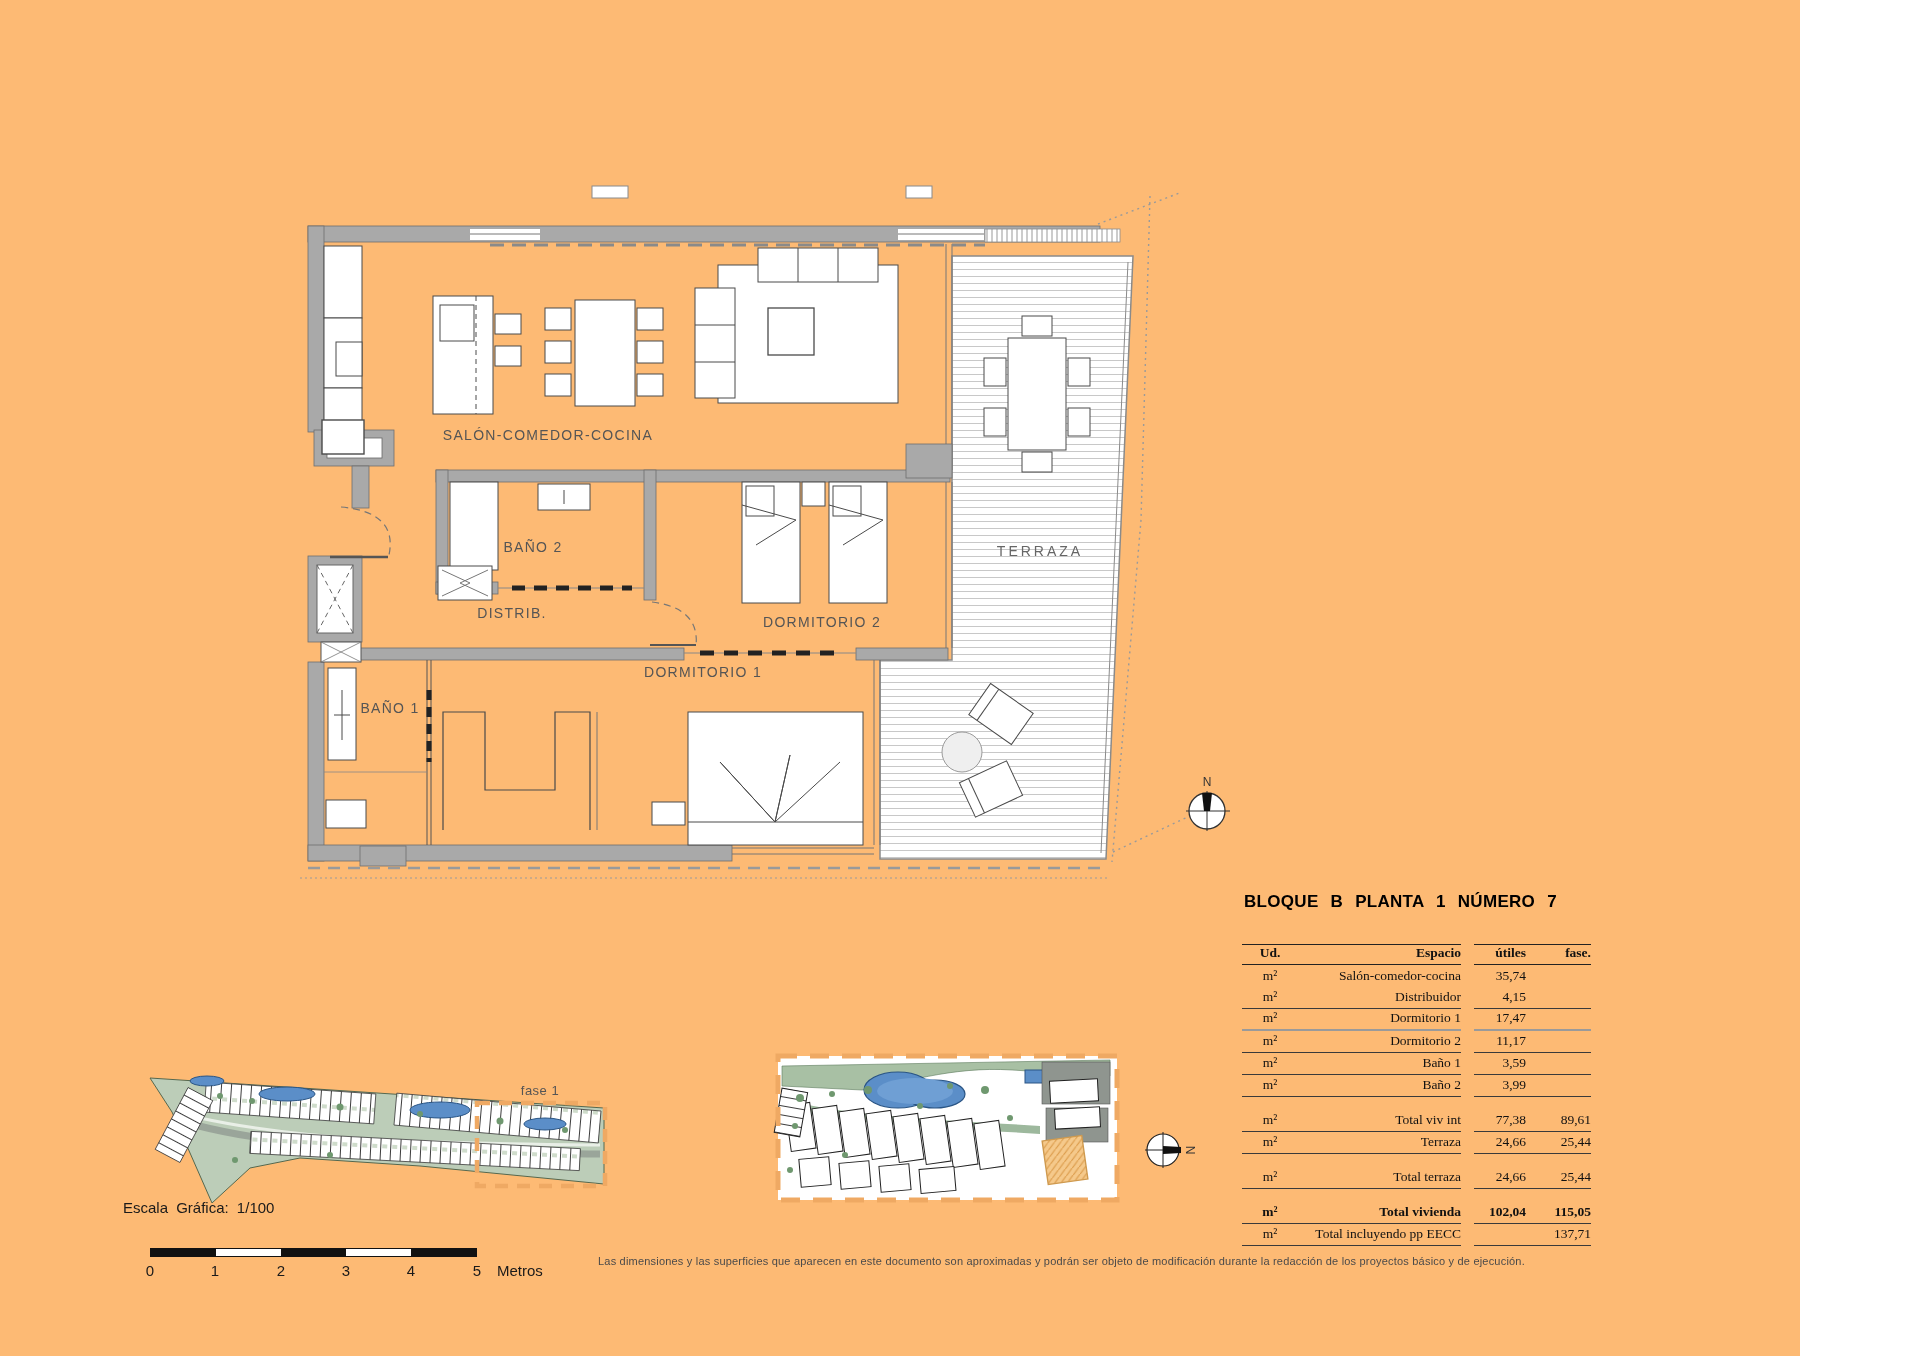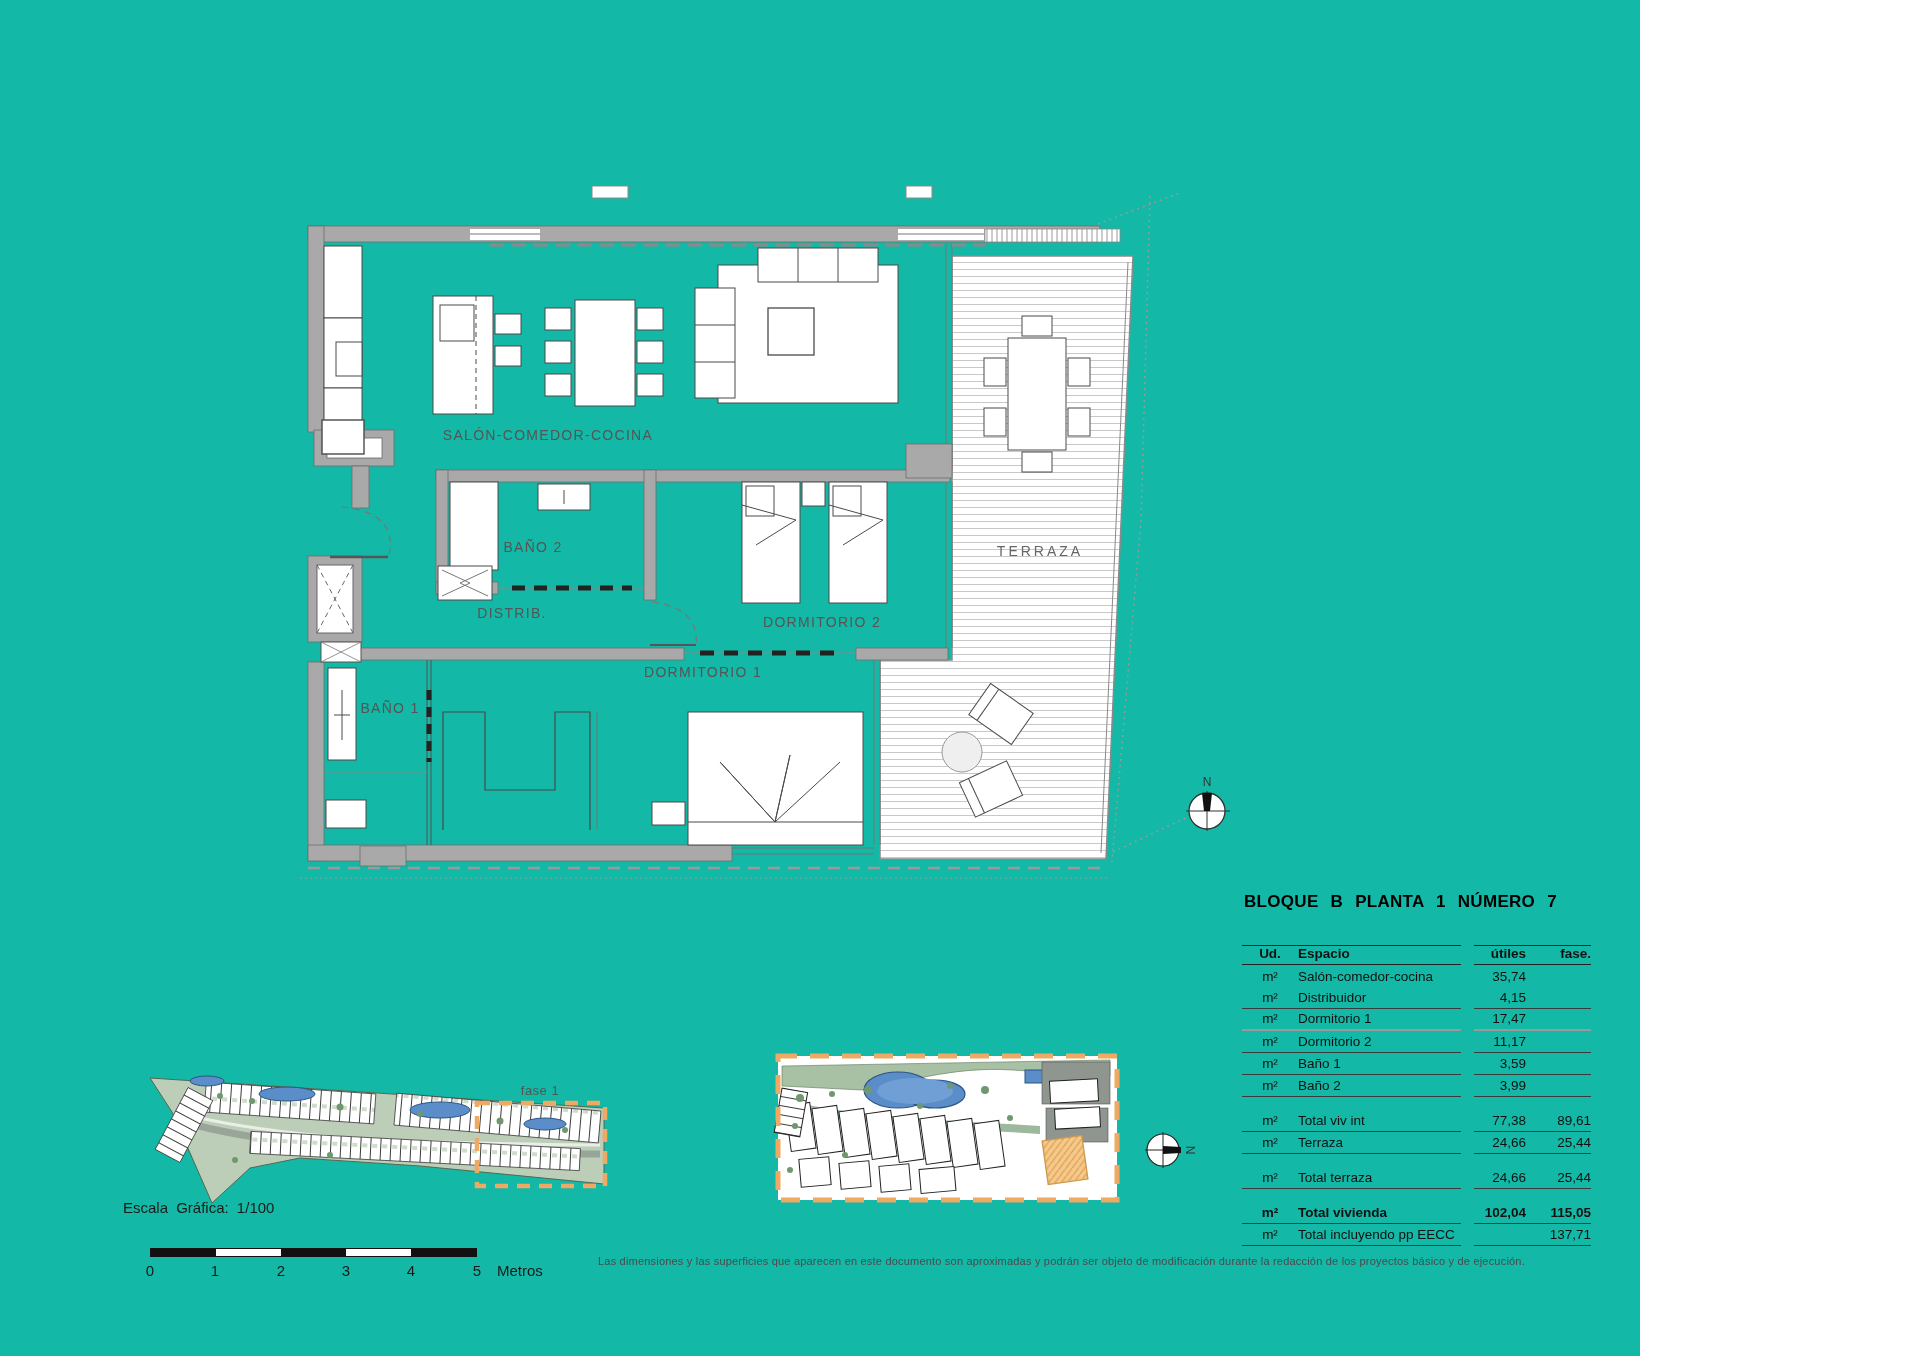--- a/index.html
+++ b/index.html
@@ -1,33 +1,33 @@
 <!DOCTYPE html>
 <html><head>
 <meta charset="utf-8">
 <style>
   html,body{margin:0;padding:0;background:#ffffff;}
-  #sheet{position:relative;width:1640px;height:1356px;background:#14b8a6;overflow:hidden;
+  #sheet{position:relative;width:1800px;height:1356px;background:#fdba74;overflow:hidden;
          font-family:"Liberation Sans",sans-serif;color:#111;}
   #draw{position:absolute;left:0;top:0;}
 
   
   .rl{font-size:14px;fill:#555;letter-spacing:1.3px;text-anchor:middle;font-family:"Liberation Sans",sans-serif;}
   .rl2{font-size:14px;fill:#666;letter-spacing:3px;text-anchor:middle;font-family:"Liberation Sans",sans-serif;}
   .nl{font-size:12px;fill:#333;text-anchor:middle;font-family:"Liberation Sans",sans-serif;}
   .fl{font-size:13px;fill:#555;text-anchor:middle;letter-spacing:.5px;font-family:"Liberation Sans",sans-serif;}
 
   
   .areas{position:absolute;left:1242px;top:892px;width:352px;font-size:13.5px;}
   .t-title{font-size:17px;font-weight:bold;word-spacing:7px;letter-spacing:.3px;color:#000;margin:0 0 20px 2px;white-space:nowrap;}
-  .trow{display:flex;gap:13px;align-items:flex-end;height:22px;}
+  .trow{display:flex;gap:13px;align-items:flex-end;height:22px;font-family:Liberation Serif, serif;}
   .grp-l{width:219px;display:flex;padding-bottom:3px;}
   .grp-r{width:117px;display:flex;padding-bottom:3px;align-items:flex-end;}
   .c-ud{width:56px;text-align:center;}
-  .c-esp{flex:1;text-align:left;white-space:nowrap;}
+  .c-esp{flex:1;text-align:right;white-space:nowrap;}
   .c-uti{width:52px;text-align:right;}
   .c-con{flex:1;text-align:right;}
   .thead{height:33px;font-weight:bold;}
   .thead .grp-l,.thead .grp-r{border-top:1.5px solid #222;border-bottom:1px solid #222;}
   .ln .grp-l,.ln .grp-r{border-bottom:1px solid #3a3a3a;}
   .thk .grp-l,.thk .grp-r{border-bottom:2px solid #9a9a9a;}
   .tall{height:35px;}
   .boldrow{font-weight:bold;}
 
   

